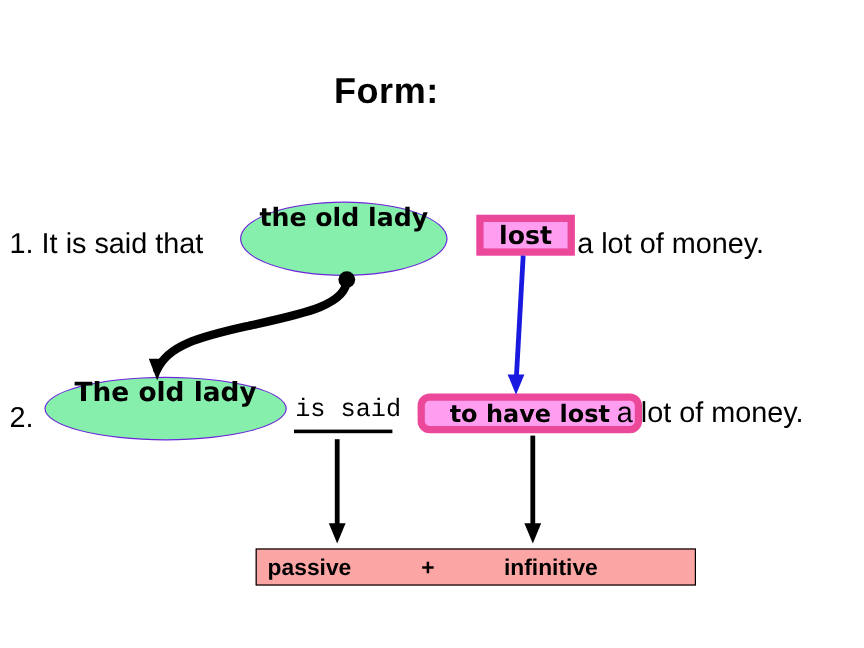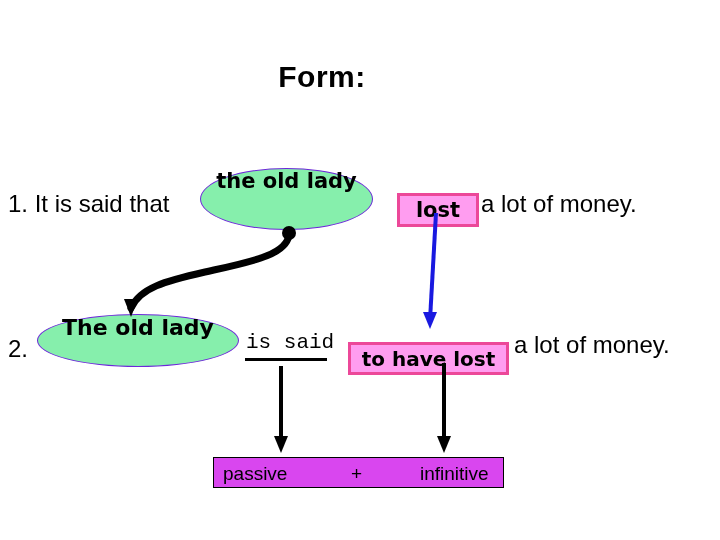--- a/index.html
+++ b/index.html
@@ -58,42 +58,42 @@
   }
   #ellipse-1 { left: 200px; top: 168px; width: 173px; height: 62px; }
   #ellipse-1 .comic { font-size: 21px; }
   #ellipse-2 { left: 37px;  top: 314px; width: 202px; height: 53px; }
   #ellipse-2 .comic { font-size: 22px; }
 
   
   .pinkbox {
     position: absolute;
     background: #FF9DF0;
-    border: 3px solid #ec4899;
+    border: 6px solid #ec4899;
     box-sizing: border-box;
     display: flex;
     align-items: center;
     justify-content: center;
-    margin-top: 14px;
   }
   #box-lost { left: 397px; top: 179px; width: 82px; height: 34px; }
   #box-lost .comic { font-size: 21px; }
-  #box-to-have-lost { left: 348px; top: 328px; width: 161px; height: 33px; }
+  #box-to-have-lost { left: 348px; top: 328px; width: 187px; height: 33px; border-radius: 10px; }
   #box-to-have-lost .comic { font-size: 20px; }
 
   
   #box-passive-infinitive {
     position: absolute;
     left: 213px;
     top: 457px;
-    width: 291px;
+    width: 367px;
     height: 31px;
-    background: #d946ef;
+    background: #fca5a5;
     border: 1px solid #000000;
     box-sizing: border-box;
+    font-weight: bold;
   }
   #box-passive-infinitive span {
     position: absolute;
     top: 5px;
     font-size: 19px;
     font-family: "Liberation Sans", sans-serif;
     white-space: nowrap;
   }
   #label-passive    { left: 9px; }
   #label-plus       { left: 137px; }

